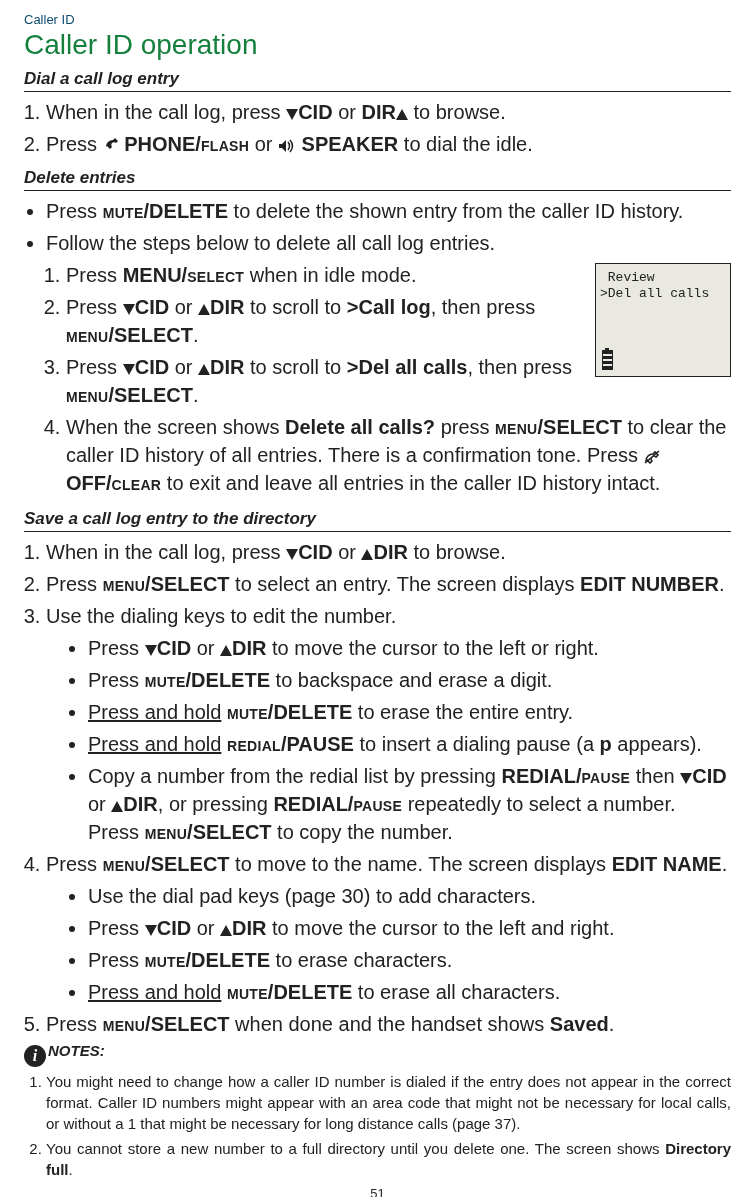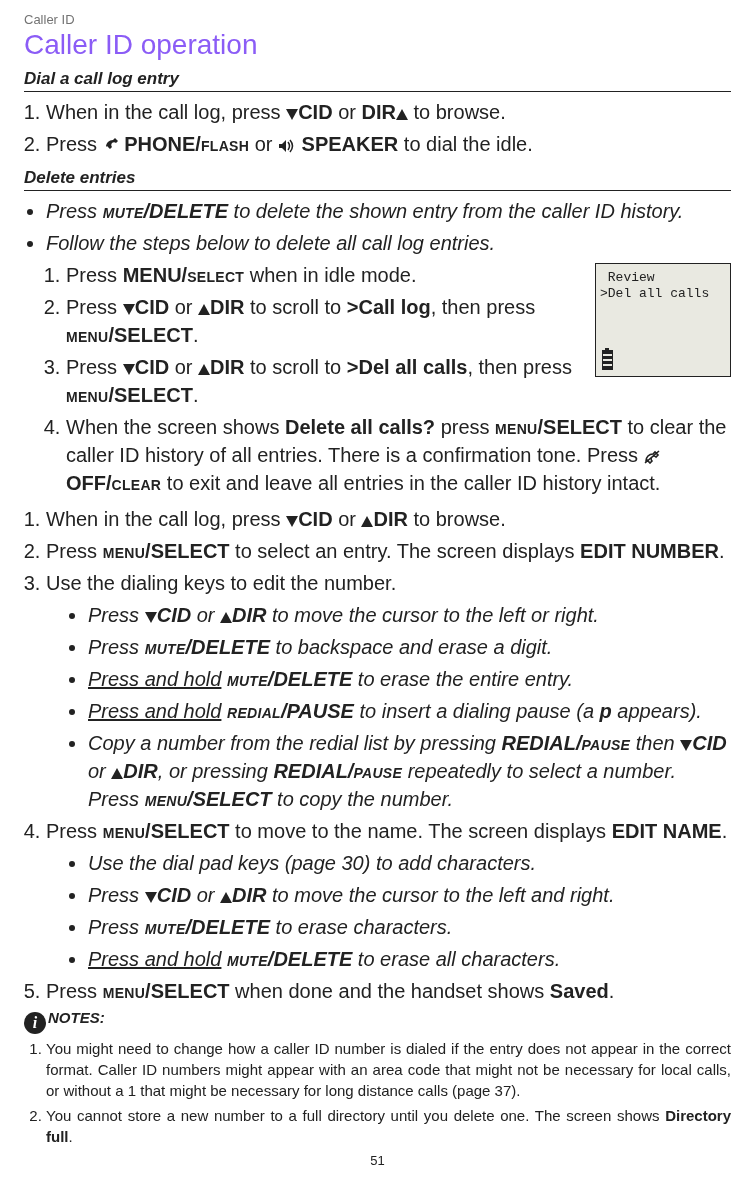--- a/index.html
+++ b/index.html
@@ -10,46 +10,46 @@
     color: #222;
     width: 751px;
   }
   .page {
     padding: 12px 20px 10px 24px;
     box-sizing: border-box;
     width: 751px;
   }
   .bc {
     font-size: 13px;
-    color: #737373;
+    color: #0c4a6e;
     margin-bottom: 2px;
   }
   h1.title {
     font-size: 28px;
     font-weight: 400;
     margin: 0 0 8px 0;
-    color: #8b5cf6;
+    color: #15803d;
   }
   h2.section {
     font-size: 17px;
     font-weight: 700;
     border-bottom: 1px solid #222;
     padding-bottom: 2px;
     margin: 8px 0 6px 0;
     font-style: italic;
   }
   p, li {
     font-size: 20px;
     line-height: 1.4;
     margin: 4px 0;
   }
   ol.num { list-style: decimal; padding-left: 22px; margin: 4px 0; }
   ol.num > li { margin-bottom: 4px; }
   ul.bul { list-style: disc; padding-left: 42px; margin: 4px 0; }
-  ul.bul > li { margin-bottom: 4px; font-style: italic; }
+  ul.bul > li { margin-bottom: 4px; }
   ol.inner { list-style: decimal; padding-left: 42px; margin: 4px 0; }
   .sc { font-variant: small-caps; letter-spacing: 0.3px; }
   .b { font-weight: 700; }
   .u { text-decoration: underline; }
   .tri { display:inline-block; width:0; height:0; vertical-align: -1px; }
   .tri.down { border-left:6px solid transparent; border-right:6px solid transparent; border-top:11px solid #222; }
   .tri.up { border-left:6px solid transparent; border-right:6px solid transparent; border-bottom:11px solid #222; }
   .speaker-svg { display:inline-block; vertical-align:-2px; }
   .notes-icon {
     display:inline-block; width:22px; height:22px; border-radius:50%;
@@ -140,20 +140,21 @@
       <li>
         <span>When the screen shows </span><span class="b">Delete all calls?</span><span> press </span><span class="b sc">menu</span><span class="b">/SELECT</span><span> to clear the caller ID history of all entries. There is a confirmation tone. Press </span><span>
           <svg width="16" height="14" viewBox="0 0 16 14" style="vertical-align:-2px;">
               <path d="M2 11 C2 7 5 4 9 4 L11 2 L14 5 L12 7 C11 6 9 6 8 7 C7 8 7 10 8 11 L6 13 L3 10 Z M1 13 L15 1" stroke="#222" fill="none" stroke-width="1.6"></path>
             </svg>
         </span><span class="b"> OFF/</span><span class="b sc">clear</span><span> to exit and leave all entries in the caller ID history intact.</span>
       </li>
     </ol>
   </div>
 
+  <h2 class="section">Save a call log entry to the directory</h2>
 
   <ol class="num">
     <li>
       <span>When in the call log, press </span><span class="tri down"></span><span class="b">CID</span><span> or </span><span class="tri up"></span><span class="b">DIR</span><span> to browse.</span>
     </li>
     <li>
       <span>Press </span><span class="b sc">menu</span><span class="b">/SELECT</span><span> to select an entry. The screen displays </span><span class="b">EDIT NUMBER</span><span>.</span>
     </li>
     <li>
       <span>Use the dialing keys to edit the number.</span>

